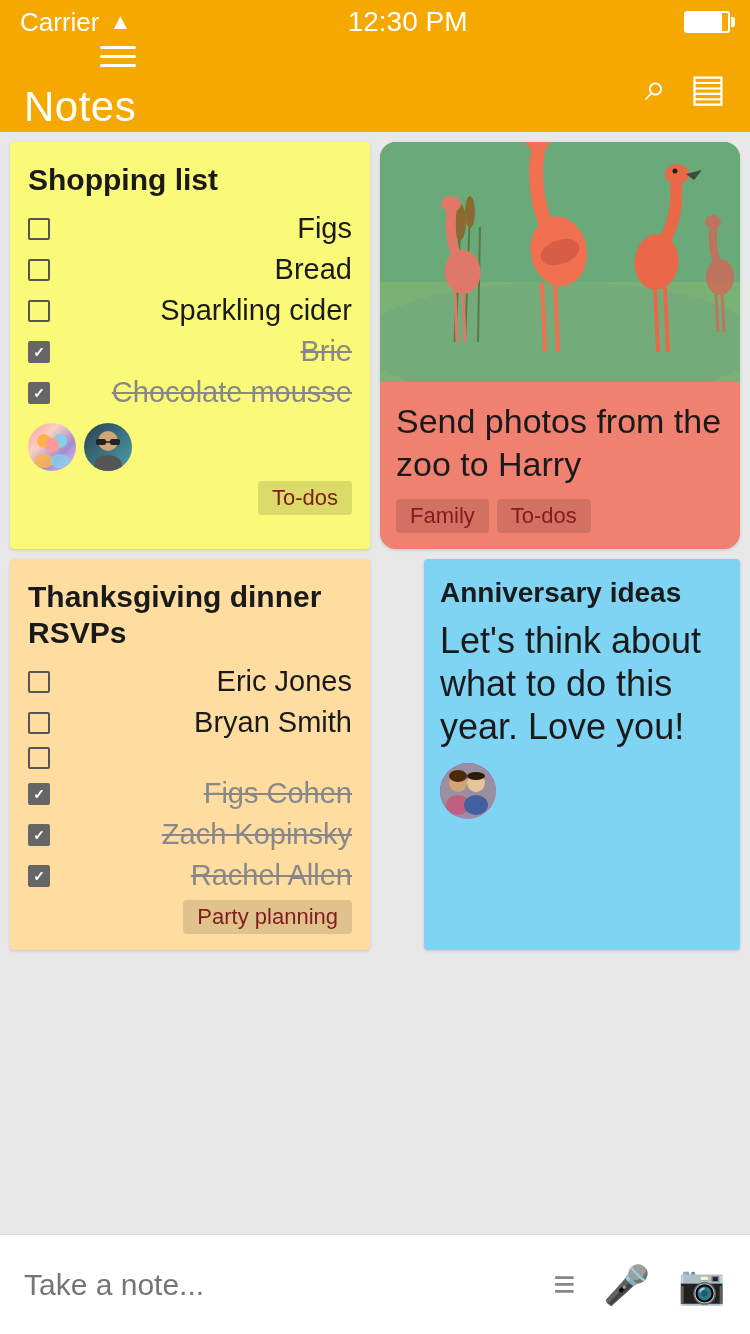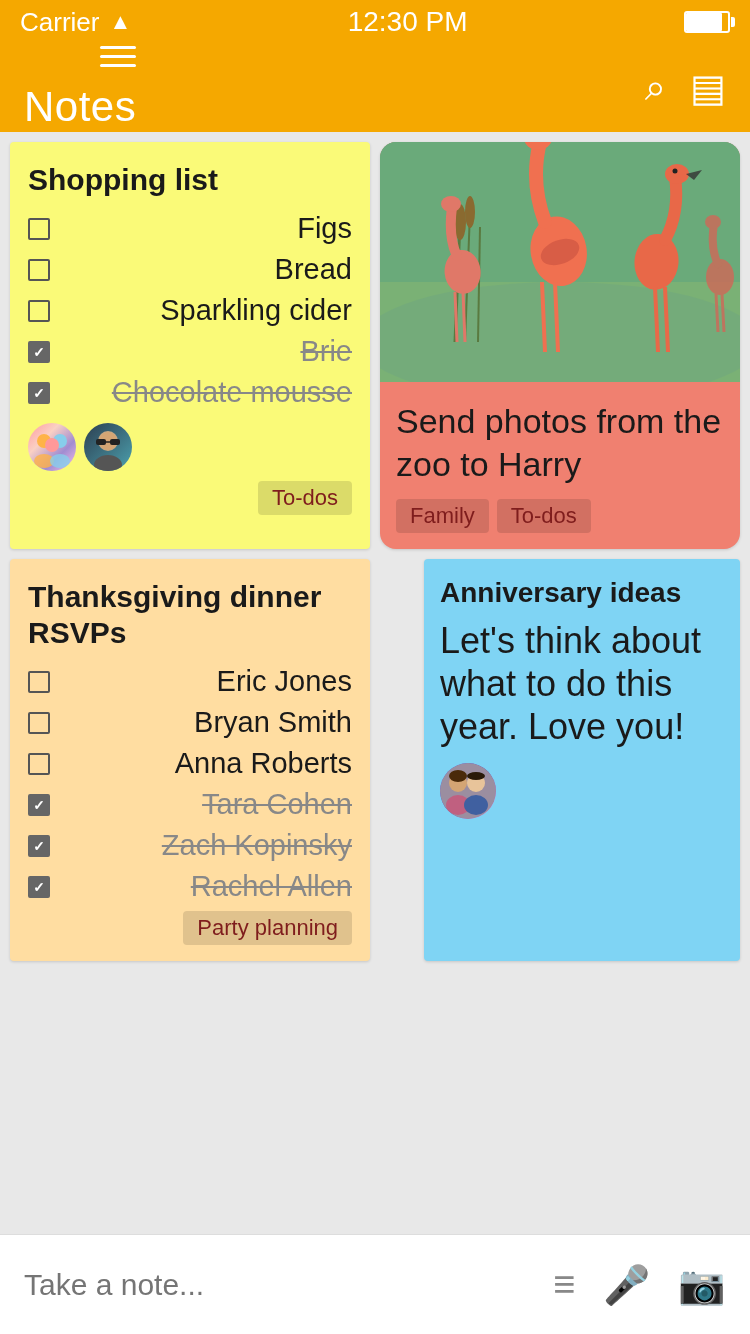--- a/index.html
+++ b/index.html
@@ -386,25 +386,24 @@
     <div class="checklist-item">
       <div class="checkbox"></div>
       <span>Eric Jones</span>
     </div>
     <div class="checklist-item">
       <div class="checkbox"></div>
       <span>Bryan Smith</span>
     </div>
     <div class="checklist-item">
       <div class="checkbox"></div>
-      <span>Anna Roberts</span>
     </div>
     <div class="checklist-item checked">
       <div class="checkbox"></div>
-      <span>Tara Cohen</span>
+      <span>Figs Cohen</span>
     </div>
     <div class="checklist-item checked">
       <div class="checkbox"></div>
       <span>Zach Kopinsky</span>
     </div>
     <div class="checklist-item checked">
       <div class="checkbox"></div>
       <span>Rachel Allen</span>
     </div>
 

